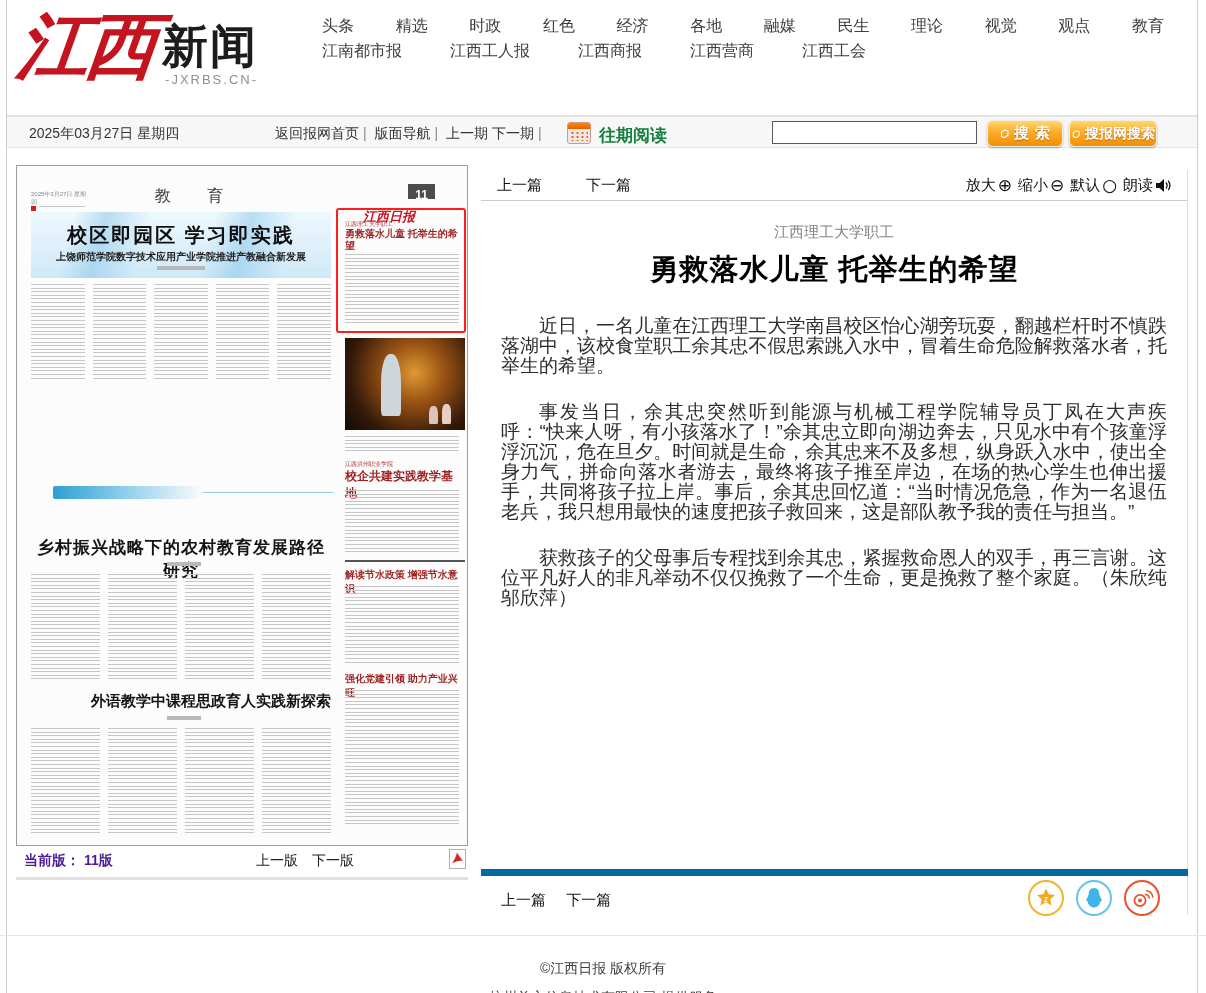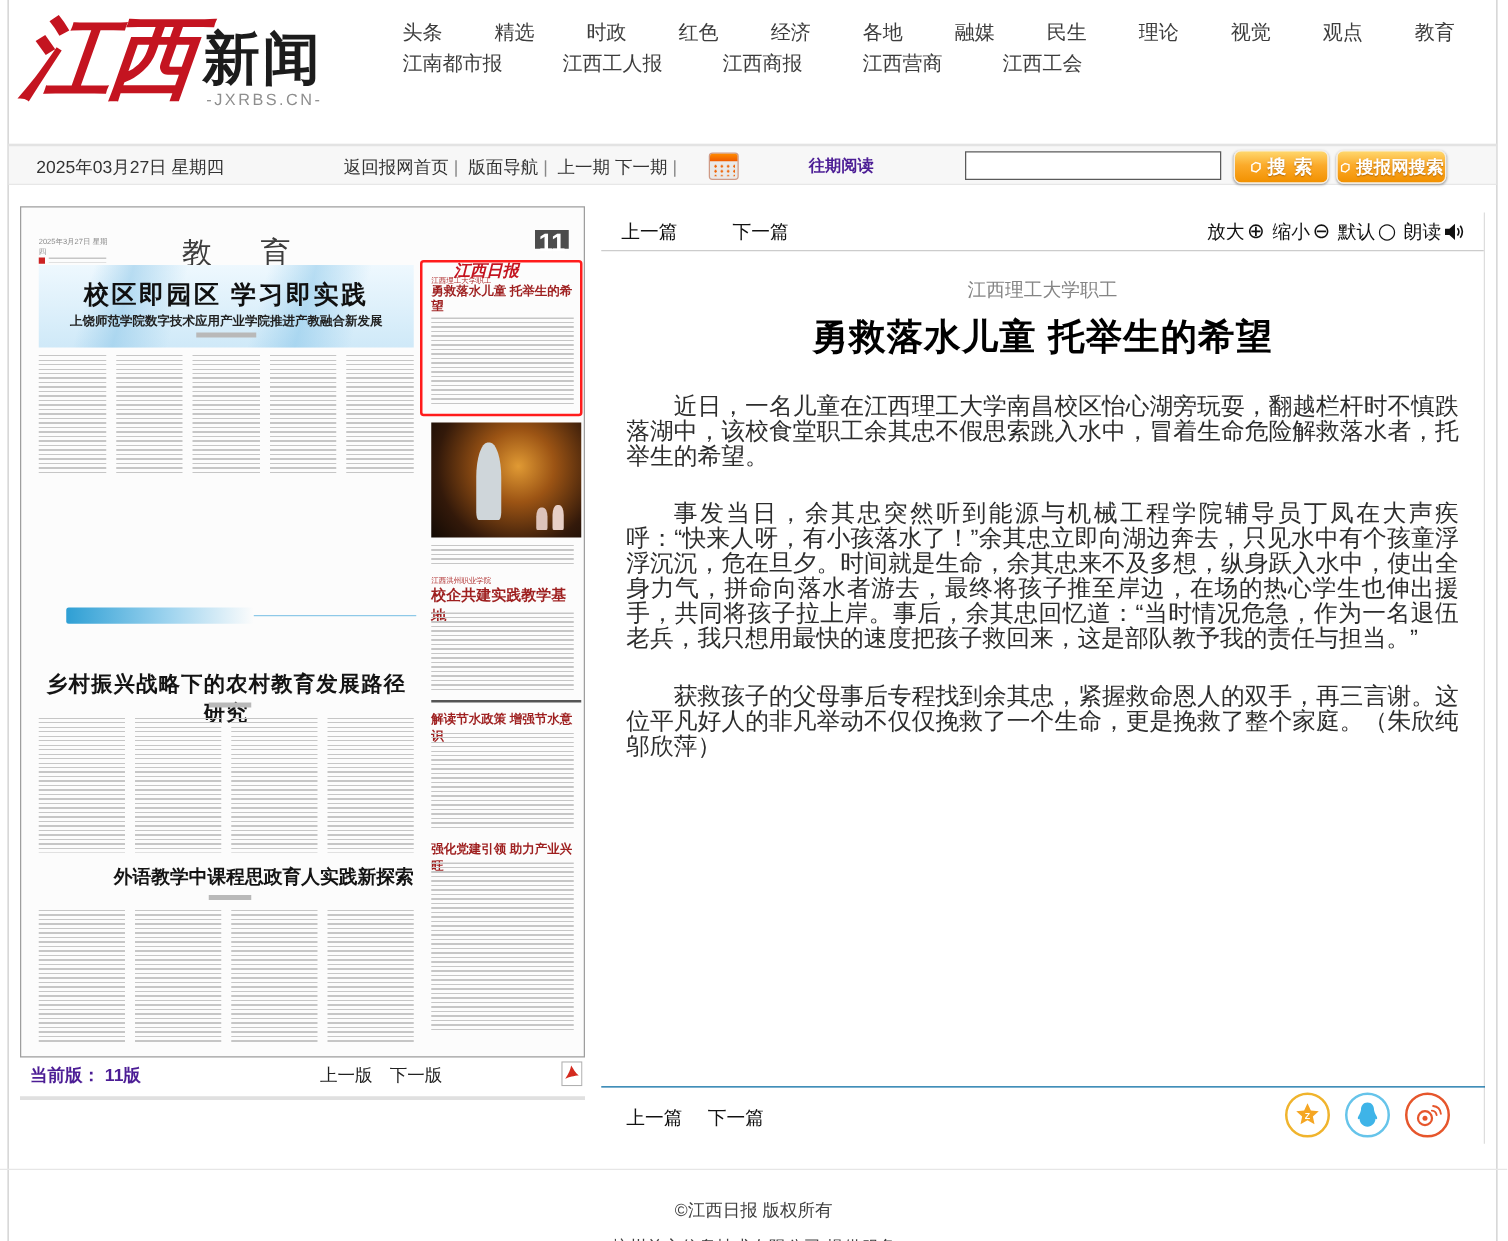--- a/index.html
+++ b/index.html
@@ -32,42 +32,42 @@
     background:#f7f7f7; border-top:2px solid #e3e3e3; border-bottom:1px solid #e7e7e7;
   }
   .strip-date { position:absolute; left:22px; top:8px; font-size:14px; color:#333; }
   .strip-links { position:absolute; left:268px; top:8px; font-size:14px; color:#333; }
   .strip-links .lk { cursor:pointer; }
   .strip-links .sep { color:#888; margin:0 4px; }
   .cal { position:absolute; left:560px; top:5px; width:24px; height:22px; background:#e9e9e9; border:1px solid #cf9a86; border-radius:3px; cursor:pointer; }
   .cal::before { content:""; position:absolute; top:0; left:0; right:0; height:6px; background:linear-gradient(#ff8a00,#ef5a00); border-radius:2px 2px 0 0; }
   .cal::after { content:""; position:absolute; left:2px; right:2px; top:8px; bottom:2px;
     background-image:radial-gradient(#ef6000 1px,transparent 1.3px); background-size:5px 4px; }
-  .archive { position:absolute; left:592px; top:7px; font-size:13px; font-weight:bold; color:#4c1d95; cursor:pointer;margin-left:48px; }
+  .archive { position:absolute; left:592px; top:7px; font-size:17px; font-weight:bold; color:#15803d; cursor:pointer; }
   .search-input { position:absolute; left:765px; top:4px; width:205px; height:23px; border:1px solid #5a5a5a; background:#fff; font-size:13px; padding:0 5px; }
   .obtn {
     position:absolute; top:3px; height:27px; border:1px solid #f4ede2; border-radius:6px; cursor:pointer;
     background:linear-gradient(#ffd86e,#fbaa2a 45%,#f29100); box-shadow:0 1px 2px rgba(0,0,0,.35);
     color:#fff; font-weight:bold; font-size:15px; display:flex; align-items:center; justify-content:center; gap:4px;
     text-shadow:0 1px 1px rgba(150,80,0,.7); letter-spacing:1px;
   }
   .obtn .cube { flex:0 0 auto; }
   .btn-search { left:980px; width:76px; }
   .btn-search2 { left:1062px; width:88px; font-size:14px; letter-spacing:0; }
 
   
   .paper-panel { position:absolute; left:16px; top:165px; width:452px; height:681px; border:1px solid #9e9e9e; background:#fcfcfc; overflow:hidden; }
   .pp { position:absolute; }
   .pm-date { left:14px; top:24px; width:60px; font-size:6px; color:#8a8a8a; line-height:8px; }
   .pm-mark { left:14px; top:40px; width:5px; height:5px; background:#c22; }
   .pm-mail { left:22px; top:40px; width:46px; height:4px; background:repeating-linear-gradient(to right,#bbb 0 3px,transparent 3px 5px); }
-  .pm-section { left:60px; top:20px; width:240px; text-align:center; font-size:24px; letter-spacing:16px; color:#3c3c3c; }
+  .pm-section { left:60px; top:20px; width:240px; text-align:center; font-size:16px; letter-spacing:16px; color:#3c3c3c; }
   .pm-secbox { left:198px; top:52px; width:38px; height:8px; background:#8a8a8a; }
   .pm-paper { right:52px; top:24px; font-size:13px; font-weight:bold; font-style:italic; color:#c41420; font-family:"DejaVu Serif",serif;margin-top:18px; }
-  .pm-pageno { right:12px; top:18px; width:27px; height:15px; background:#4c4c4c; color:#fff; font-weight:bold; font-size:20px; text-align:center; line-height:23px; }
+  .pm-pageno { right:32px; top:18px; width:27px; height:15px; background:#4c4c4c; color:#fff; font-weight:bold; font-size:12px; text-align:center; line-height:23px; }
 
   .banner { left:14px; top:46px; width:300px; height:66px;
     background:
       linear-gradient(105deg, rgba(255,255,255,0) 14%, rgba(140,198,232,.55) 24%, rgba(255,255,255,0) 38%),
       linear-gradient(105deg, rgba(255,255,255,0) 58%, rgba(120,190,230,.45) 70%, rgba(255,255,255,0) 84%),
       linear-gradient(180deg,#eef8fe,#cfe9f8);
   }
   .banner-h1 { left:14px; top:56px; width:300px; text-align:center; font-size:20px; font-weight:bold; color:#101010; letter-spacing:2px; }
   .banner-h2 { left:14px; top:84px; width:300px; text-align:center; font-size:10px; font-weight:bold; color:#222; }
   .banner-by { left:140px; top:100px; width:48px; height:4px; background:#b9b9b9; }
@@ -117,21 +117,21 @@
   .art-toolbar .prev { position:absolute; left:16px; top:6px; cursor:pointer; }
   .art-toolbar .next { position:absolute; left:105px; top:6px; cursor:pointer; }
   .art-ctrls { position:absolute; right:16px; top:6px; display:flex; align-items:center; gap:6px; }
   .art-ctrls .c { display:flex; align-items:center; gap:2px; cursor:pointer; }
   .art-ctrls .g { font-size:17px; line-height:17px; font-family:"DejaVu Sans",sans-serif; }
   .art-body { padding:0 20px; }
   .supertitle { margin-top:22px; text-align:center; font-size:15px; color:#848484; }
   .title { margin-top:8px; text-align:center; font-size:29px; font-weight:bold; color:#000; letter-spacing:1px; }
   .art-body p { margin-top:26px; font-size:19px; line-height:20px; color:#2d2d2d; text-indent:2em; text-align:justify; }
 
-  .art-footer { position:absolute; left:481px; top:869px; width:707px; height:46px; border-top:1px solid #0369a1; }
+  .art-footer { position:absolute; left:481px; top:869px; width:707px; height:46px; border-top:7px solid #0369a1; }
   .art-footer .links { position:absolute; left:20px; top:15px; font-size:15px; color:#111; }
   .art-footer .links span { cursor:pointer; margin-right:16px; }
   .share { position:absolute; right:28px; top:4px; display:flex; gap:12px; }
   .sh { width:36px; height:36px; border-radius:50%; display:flex; align-items:center; justify-content:center; cursor:pointer; background:#fff; }
   .sh.qzone { border:2px solid #f0b42d; }
   .sh.qq { border:2px solid #66c4ea; }
   .sh.weibo { border:2px solid #e6562c; }
 
   
   .site-footer { position:absolute; left:0; right:0; top:935px; border-top:1px solid #e6e6e6; text-align:center; font-size:14px; color:#3f3f3f; }

